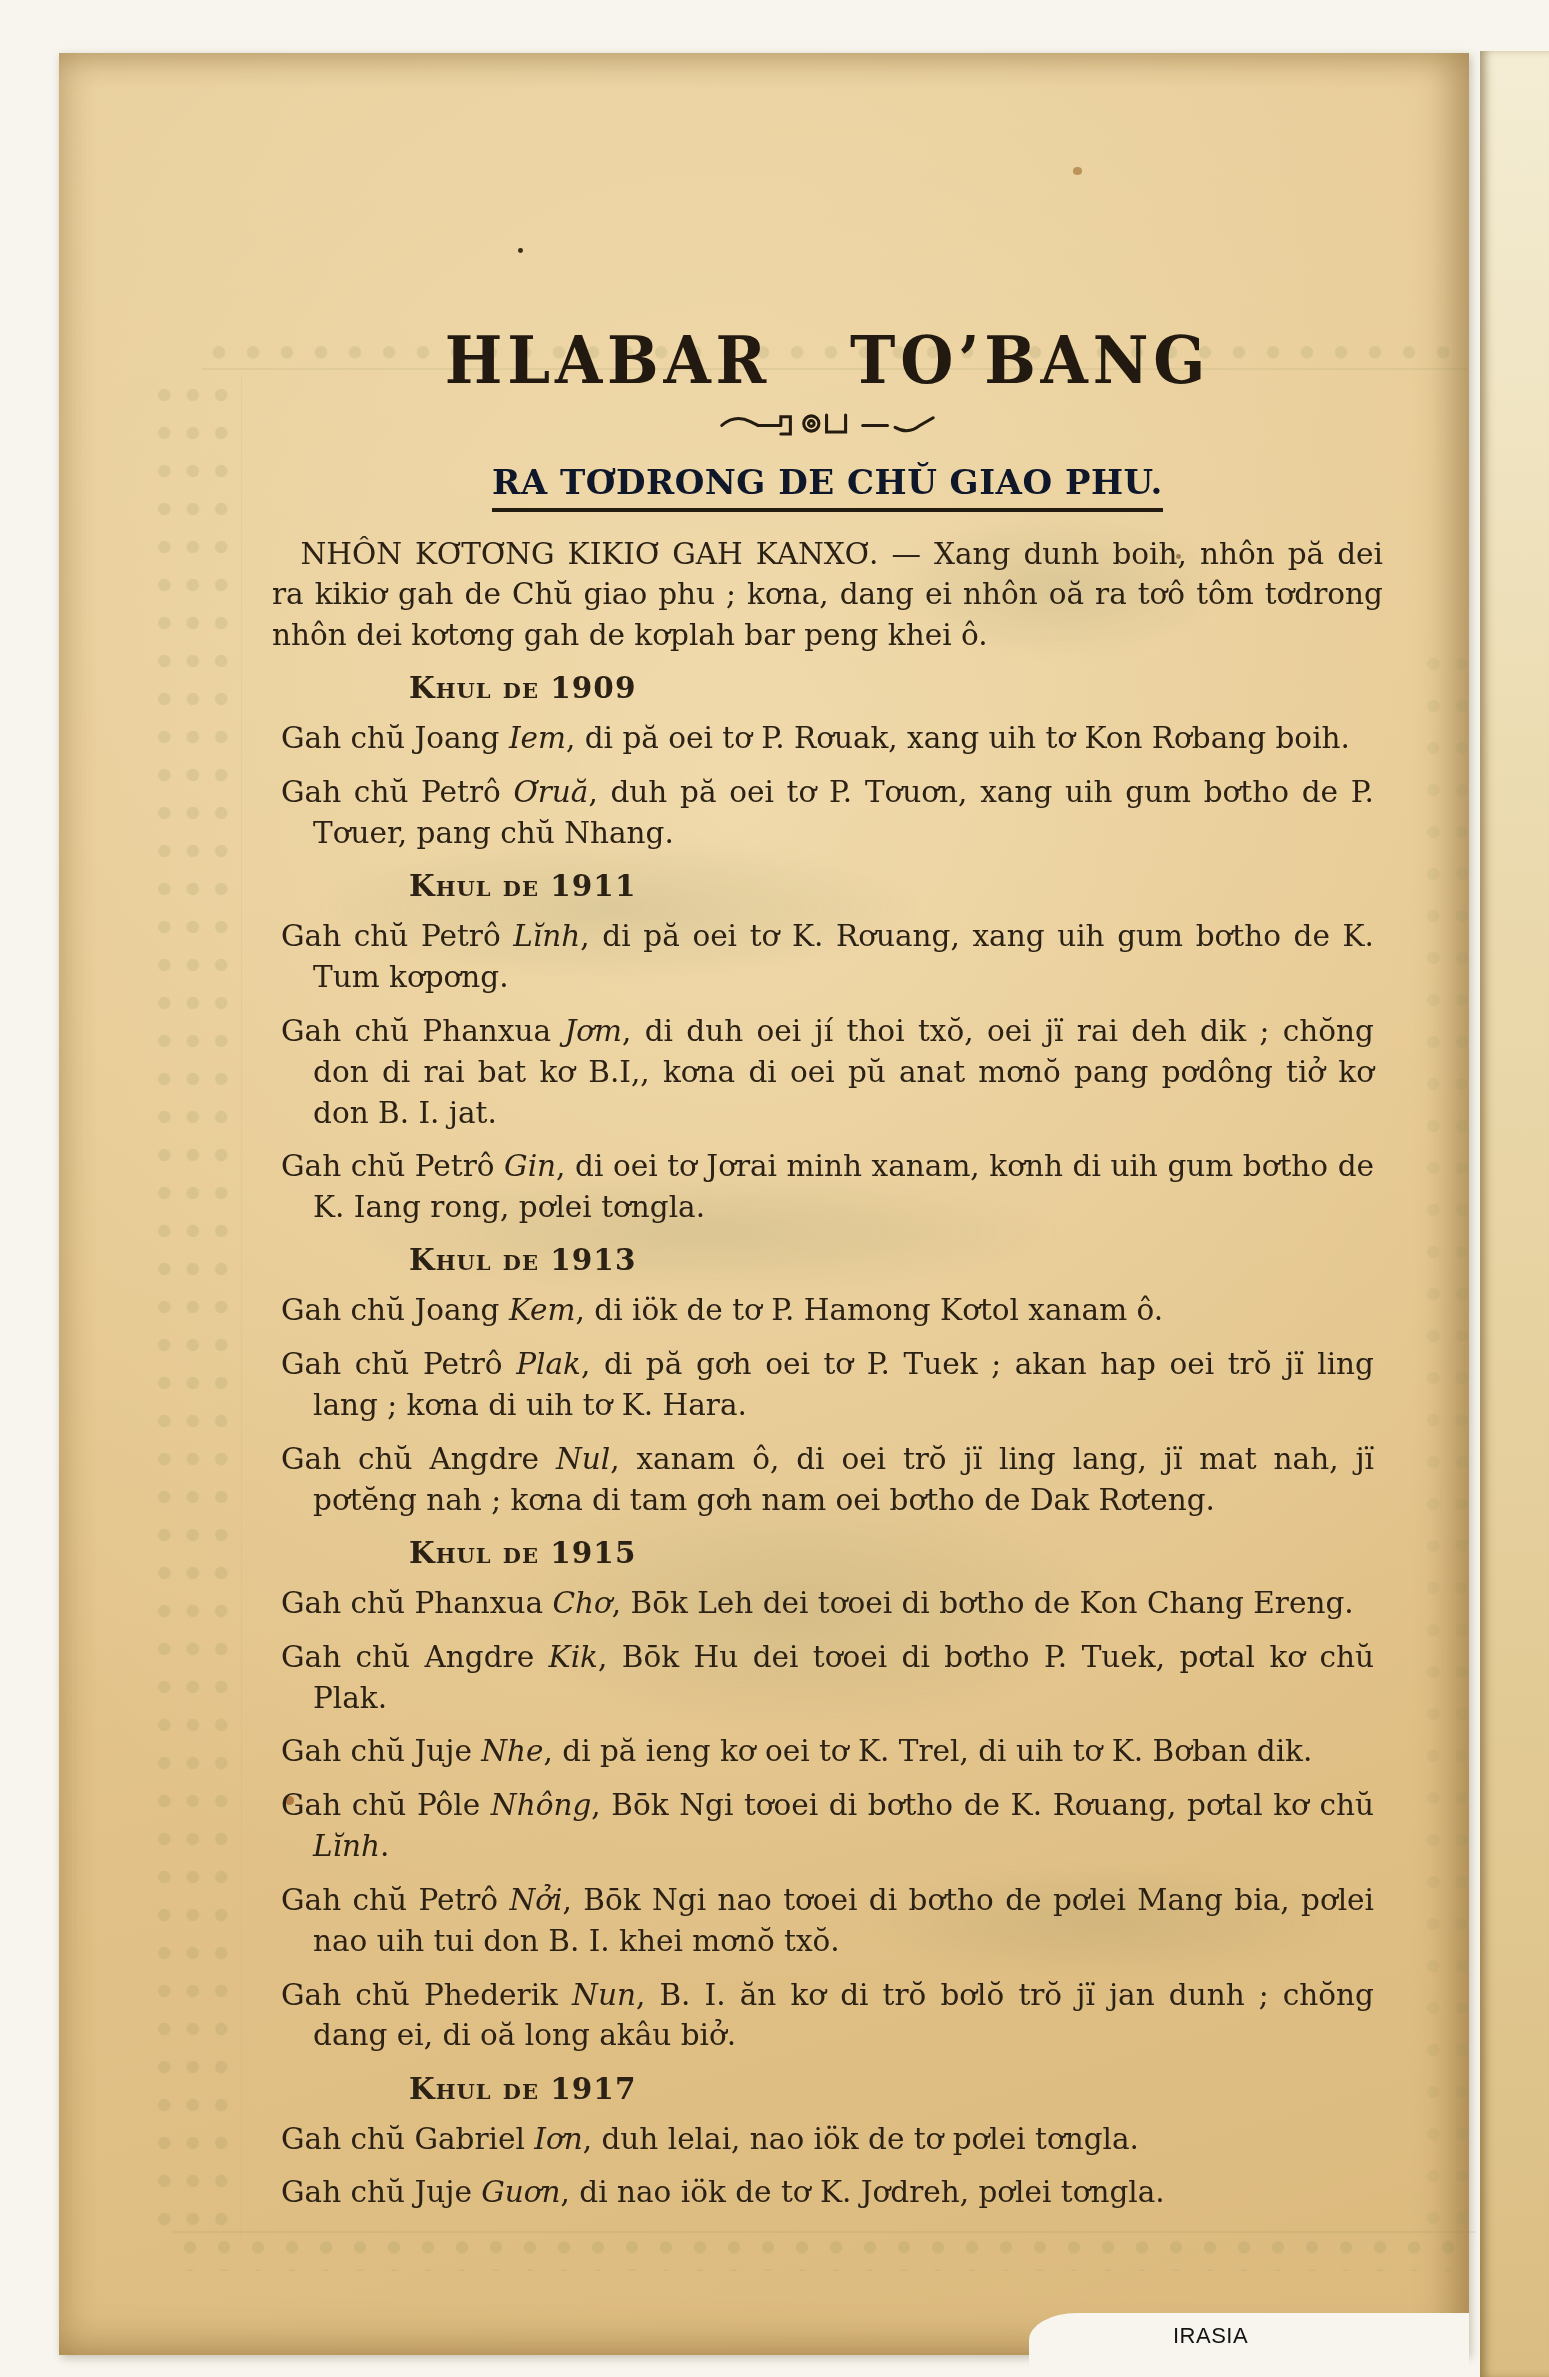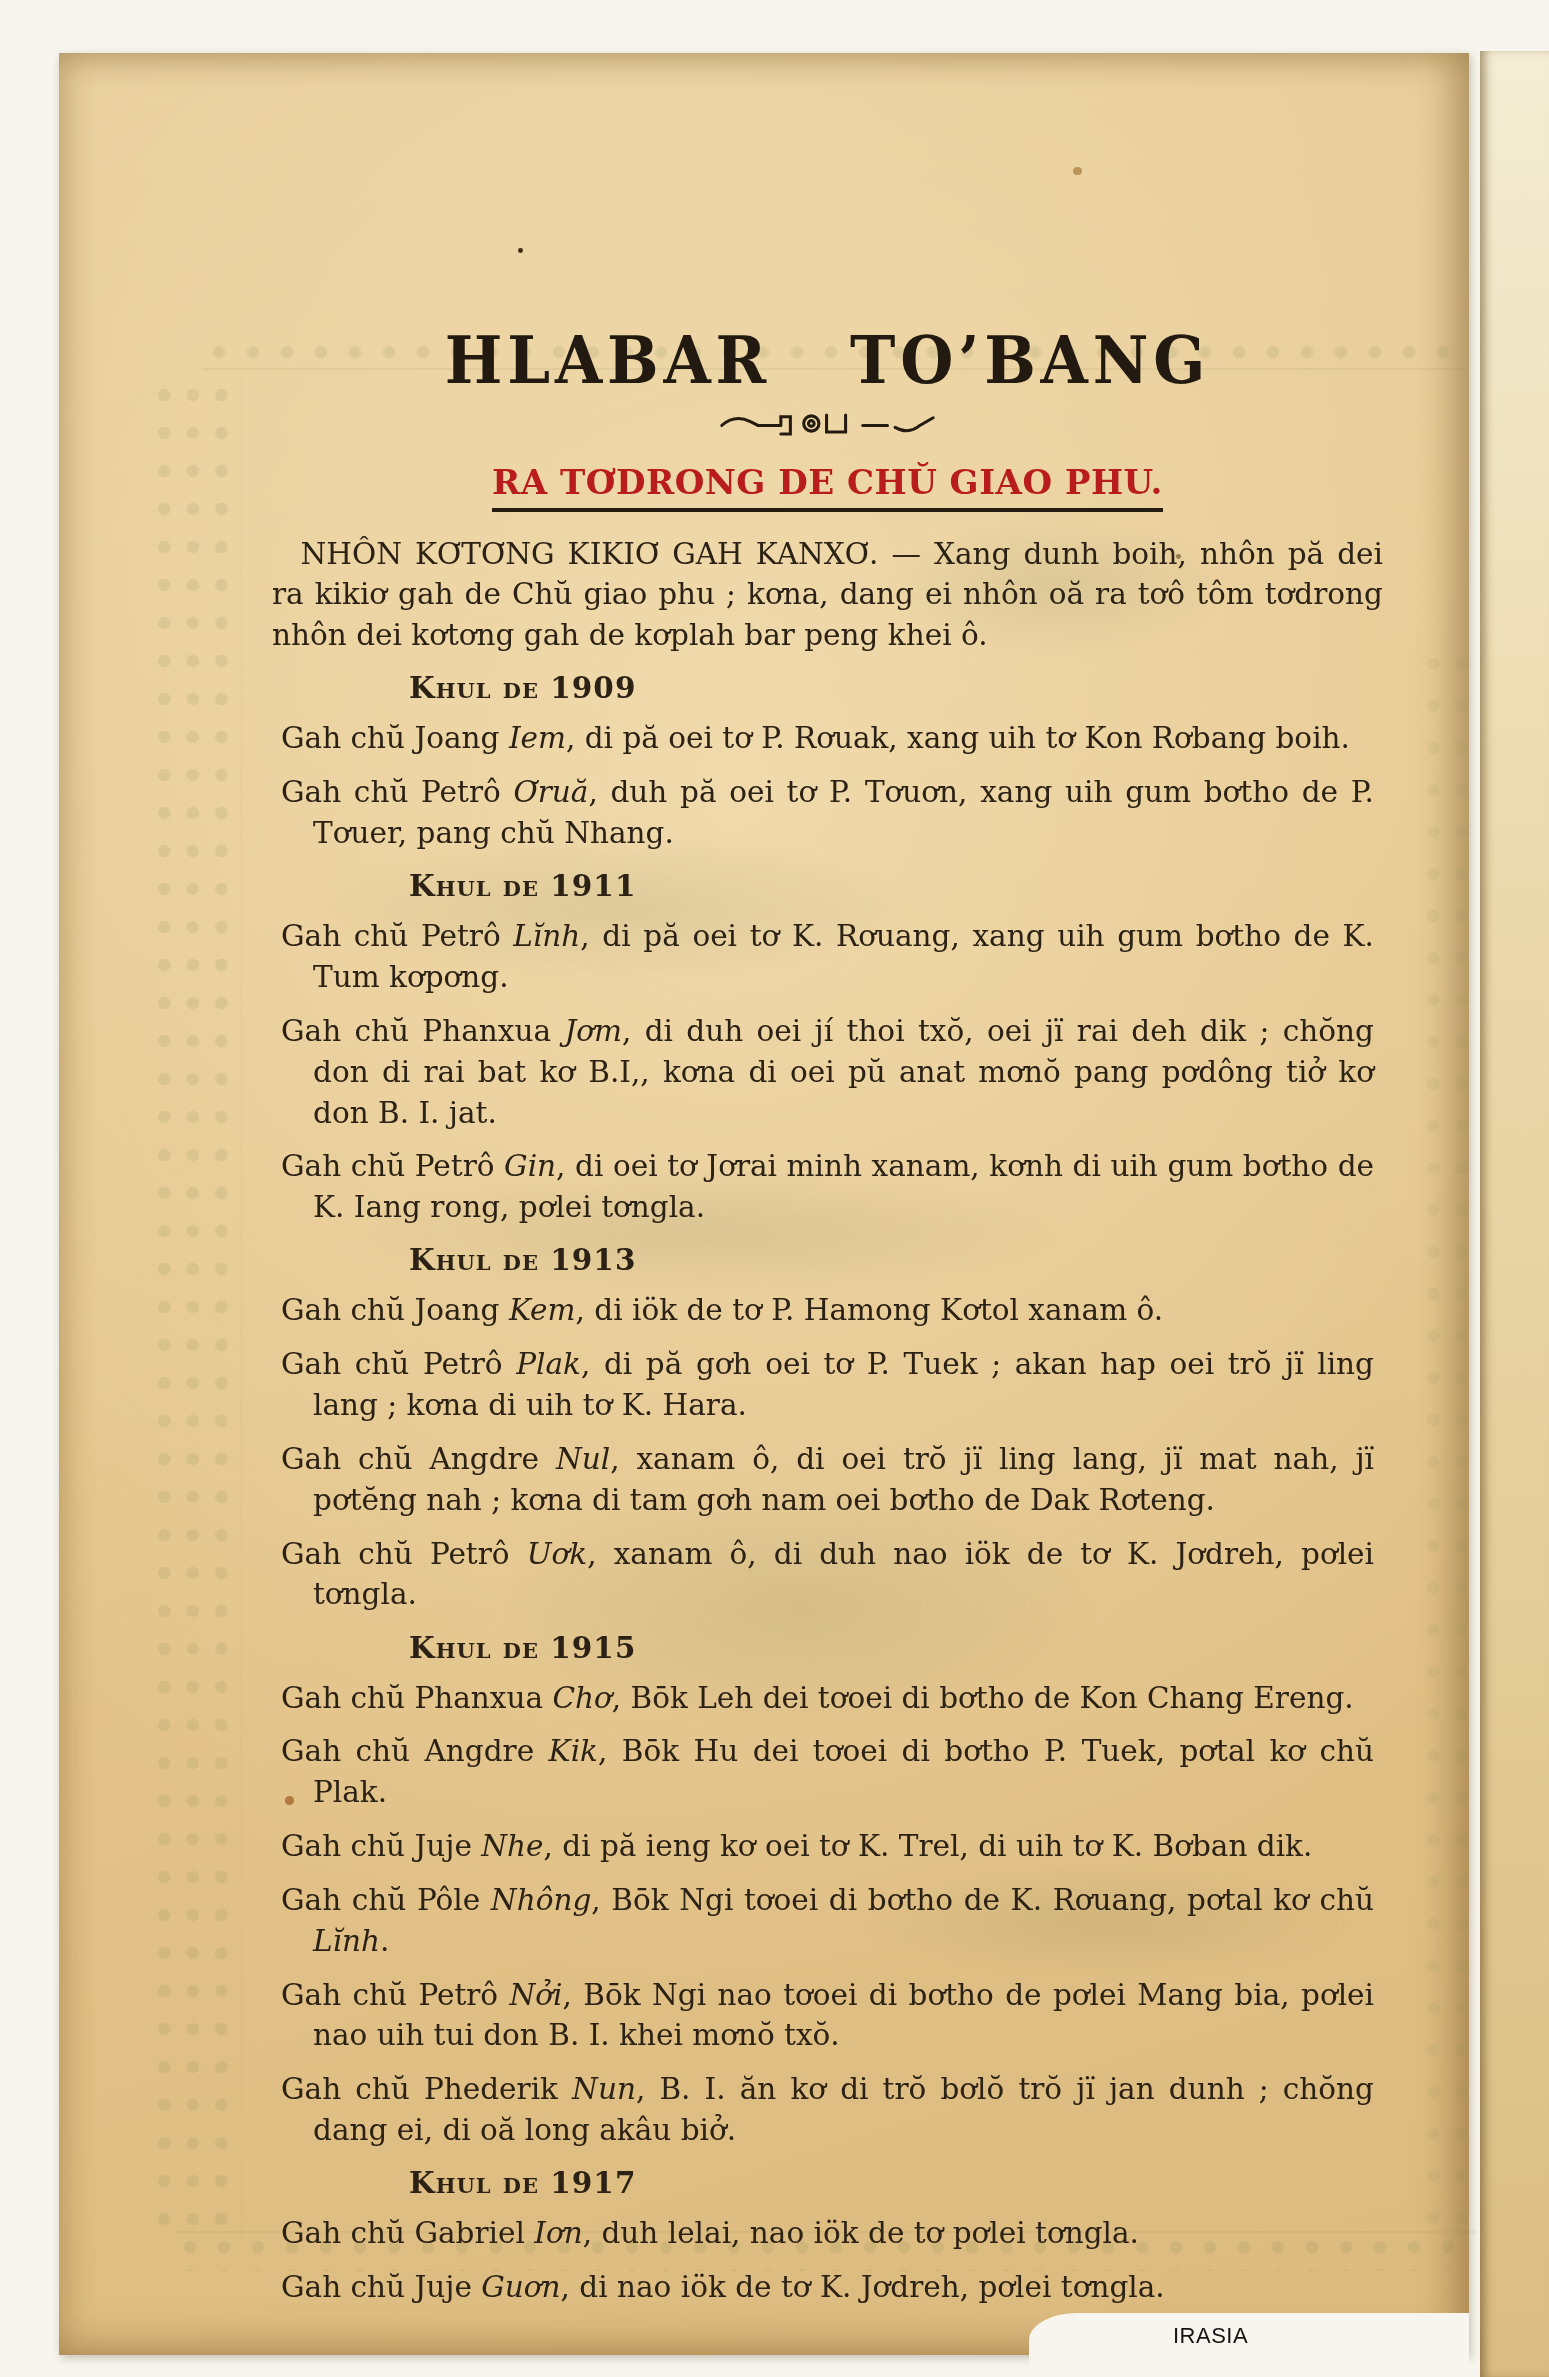--- a/index.html
+++ b/index.html
@@ -72,21 +72,21 @@
   }
   h1.title{
     margin:70px 0 0;text-align:center;
     font-size:61px;line-height:1;font-weight:700;
     letter-spacing:4.8px;word-spacing:53px;color:#221a10;
     transform:scaleY(1.06);
   }
   .ornament-row{text-align:center;margin-top:19px;height:28.5px;}
   h2.heading{
     margin:23px 0 0;text-align:center;font-weight:700;
-    font-size:34px;letter-spacing:0.5px;color:#b91c1c;
+    font-size:34px;letter-spacing:0.5px;color:#0f172a;
   }
   h2.heading .u{border-bottom:4.8px solid #241c10;padding-bottom:6.7px;}
   p.intro{
     margin:32px 4px 0;font-size:29.5px;line-height:1.385;
     text-align:justify;text-indent:28.5px;
   }
   .khul{
     margin:14.3px 0 3.8px 141px;font-size:29.5px;
     font-variant-caps:small-caps;letter-spacing:1px;color:#2b2114;font-weight:bold;
   }
@@ -146,21 +146,20 @@
         <p class="entry"><span>Gah chŭ Joang </span><i>Iem</i><span>, di pă oei tơ P. Rơuak, xang uih tơ Kon Rơbang boih.</span></p>
         <p class="entry"><span>Gah chŭ Petrô </span><i>Ơruă</i><span>, duh pă oei tơ P. Tơuơn, xang uih gum bơtho de P. Tơuer, pang chŭ Nhang.</span></p>
         <div class="khul">Khul de 1911</div>
         <p class="entry"><span>Gah chŭ Petrô </span><i>Lĭnh</i><span>, di pă oei tơ K. Rơuang, xang uih gum bơtho de K. Tum kơpơng.</span></p>
         <p class="entry"><span>Gah chŭ Phanxua </span><i>Jơm</i><span>, di duh oei jí thoi txŏ, oei jï rai deh dik ; chŏng don di rai bat kơ B.I,, kơna di oei pŭ anat mơnŏ pang pơdông tiở kơ don B. I. jat.</span></p>
         <p class="entry"><span>Gah chŭ Petrô </span><i>Gin</i><span>, di oei tơ Jơrai minh xanam, kơnh di uih gum bơtho de K. Iang rong, pơlei tơngla.</span></p>
         <div class="khul">Khul de 1913</div>
         <p class="entry"><span>Gah chŭ Joang </span><i>Kem</i><span>, di iök de tơ P. Hamong Kơtol xanam ô.</span></p>
         <p class="entry"><span>Gah chŭ Petrô </span><i>Plak</i><span>, di pă gơh oei tơ P. Tuek ; akan hap oei trŏ jï ling lang ; kơna di uih tơ K. Hara.</span></p>
         <p class="entry"><span>Gah chŭ Angdre </span><i>Nul</i><span>, xanam ô, di oei trŏ jï ling lang, jï mat nah, jï pơtĕng nah ; kơna di tam gơh nam oei bơtho de Dak Rơteng.</span></p>
-        <p class="entry"><span>Gah chŭ Petrô </span><i>Uơk</i><span>, xanam ô, di duh nao iök de tơ K. Jơdreh, pơlei tơngla.</span></p>
         <div class="khul">Khul de 1915</div>
         <p class="entry"><span>Gah chŭ Phanxua </span><i>Chơ</i><span>, Bōk Leh dei tơoei di bơtho de Kon Chang Ereng.</span></p>
         <p class="entry"><span>Gah chŭ Angdre </span><i>Kik</i><span>, Bōk Hu dei tơoei di bơtho P. Tuek, pơtal kơ chŭ Plak.</span></p>
         <p class="entry"><span>Gah chŭ Juje </span><i>Nhe</i><span>, di pă ieng kơ oei tơ K. Trel, di uih tơ K. Bơban dik.</span></p>
         <p class="entry"><span>Gah chŭ Pôle </span><i>Nhông</i><span>, Bōk Ngi tơoei di bơtho de K. Rơuang, pơtal kơ chŭ </span><i>Lĭnh</i><span>.</span></p>
         <p class="entry"><span>Gah chŭ Petrô </span><i>Nởi</i><span>, Bōk Ngi nao tơoei di bơtho de pơlei Mang bia, pơlei nao uih tui don B. I. khei mơnŏ txŏ.</span></p>
         <p class="entry"><span>Gah chŭ Phederik </span><i>Nun</i><span>, B. I. ăn kơ di trŏ bơlŏ trŏ jï jan dunh ; chŏng dang ei, di oă long akâu biở.</span></p>
         <div class="khul">Khul de 1917</div>
         <p class="entry"><span>Gah chŭ Gabriel </span><i>Iơn</i><span>, duh lelai, nao iök de tơ pơlei tơngla.</span></p>
         <p class="entry"><span>Gah chŭ Juje </span><i>Guơn</i><span>, di nao iök de tơ K. Jơdreh, pơlei tơngla.</span></p>

